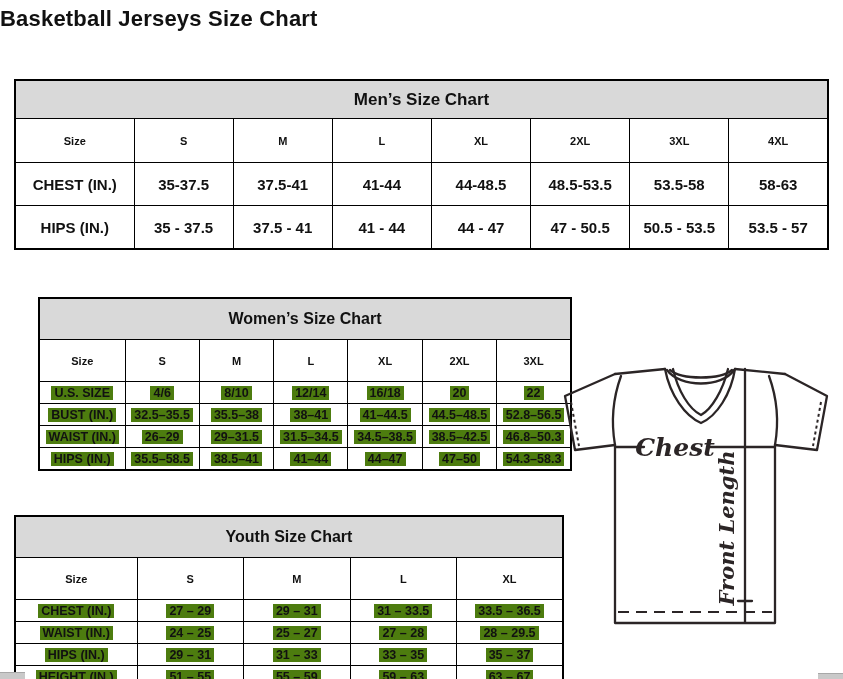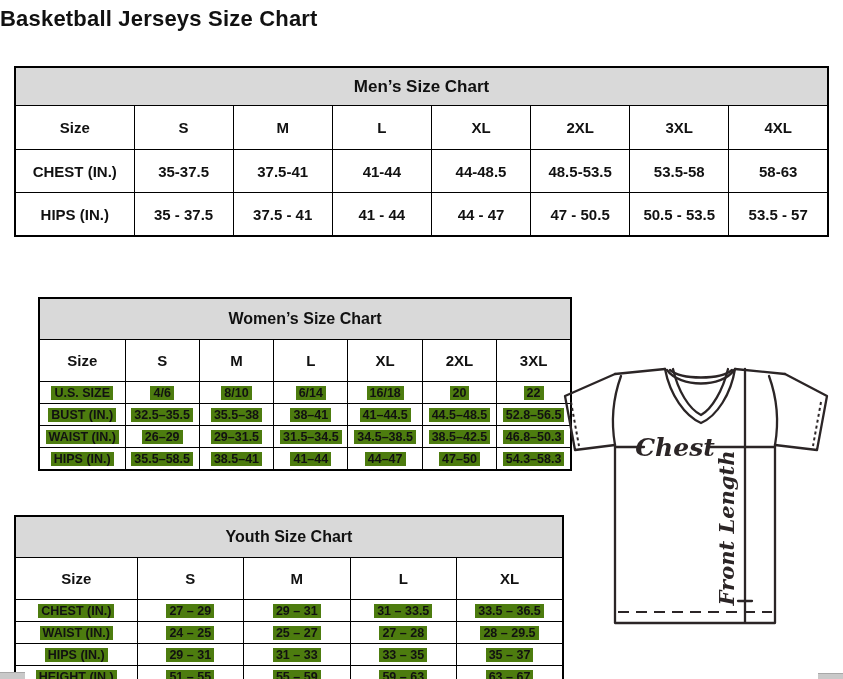--- a/index.html
+++ b/index.html
@@ -8,23 +8,23 @@
     font-family:"Liberation Sans", sans-serif;color:#111;overflow:hidden;
   }
   .page-title{
     position:absolute;left:0;top:6px;width:810px;
     font-size:22px;font-weight:bold;letter-spacing:0.2px;
   }
   .tblwrap{position:absolute;}
   table{border-collapse:collapse;table-layout:fixed;background:#fff;border:2px solid #000;width:100%;}
   td{border:1px solid #000;text-align:center;vertical-align:middle;font-weight:bold;padding:0;}
   tr.banner td{background:#d9d9d9;font-size:17px;height:37px;}
-  tr.cols td{font-size:15px;height:43px;}
+  tr.cols td{font-size:11px;height:43px;}
   tr.data td{font-size:15px;height:42px;}
-  #men-table-wrap{left:14px;top:66px;width:815px;}
+  #men-table-wrap{left:14px;top:79px;width:815px;}
   #women-table-wrap{left:14px;top:297px;width:534px;padding-left:24px;}
   #youth-table-wrap{left:14px;top:515px;width:550px;}
   #women-table-wrap tr.banner td,#youth-table-wrap tr.banner td{font-size:16px;height:40px;}
   #women-table-wrap tr.cols td,#youth-table-wrap tr.cols td{height:41px;}
   #women-table-wrap tr.data td,#youth-table-wrap tr.data td{font-size:12.5px;height:21px;}
   .hl{background:#4d7c0f;padding:0 3px;}
   #jersey{position:absolute;left:560px;top:360px;width:272px;height:276px;}
   #jersey text{
     font-family:"DejaVu Serif","Liberation Serif",serif;
     font-style:italic;font-weight:bold;fill:#2b2526;
@@ -109,21 +109,21 @@
           <td>M</td>
           <td>L</td>
           <td>XL</td>
           <td>2XL</td>
           <td>3XL</td>
         </tr>
         <tr class="data">
           <td><span class="hl">U.S. SIZE</span></td>
           <td><span class="hl">4/6</span></td>
           <td><span class="hl">8/10</span></td>
-          <td><span class="hl">6/14</span></td>
+          <td><span class="hl">12/14</span></td>
           <td><span class="hl">16/18</span></td>
           <td><span class="hl">20</span></td>
           <td><span class="hl">22</span></td>
         </tr>
         <tr class="data">
           <td><span class="hl">BUST (IN.)</span></td>
           <td><span class="hl">32.5–35.5</span></td>
           <td><span class="hl">35.5–38</span></td>
           <td><span class="hl">38–41</span></td>
           <td><span class="hl">41–44.5</span></td>

